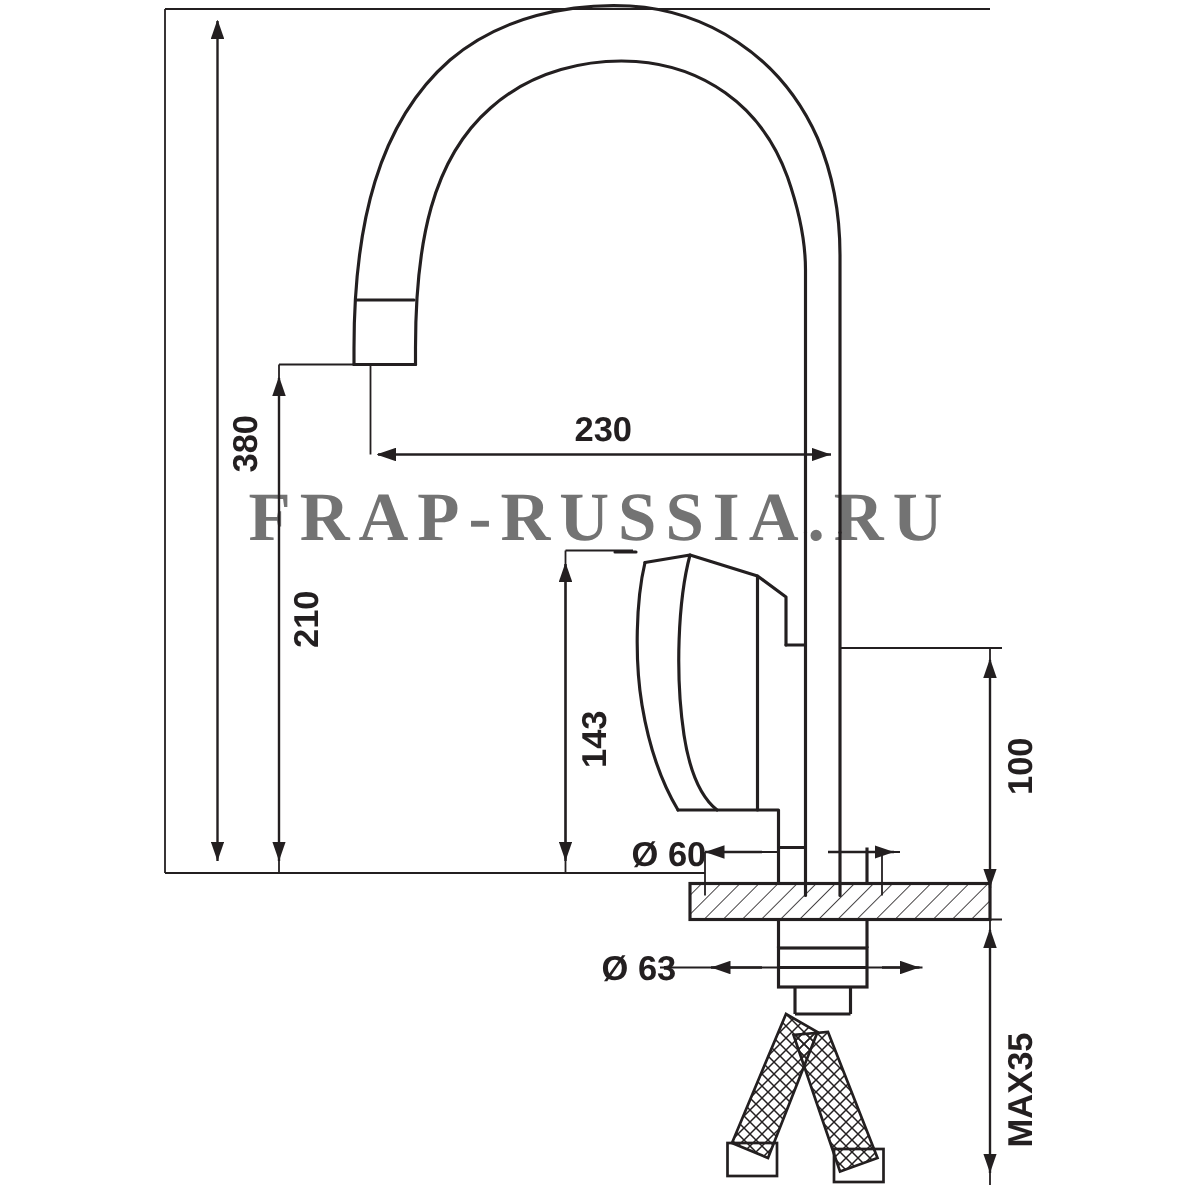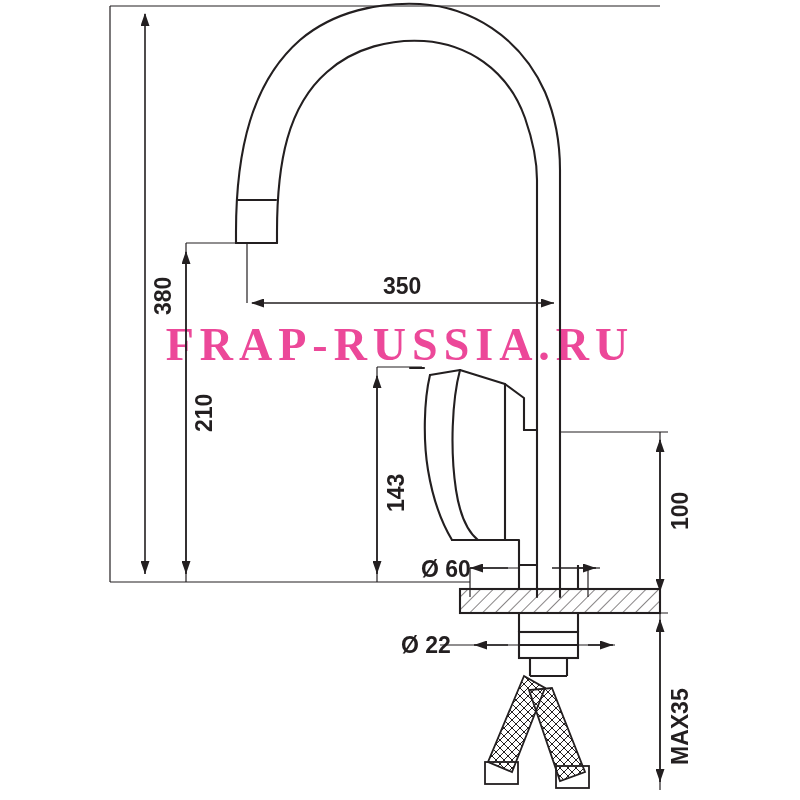--- a/index.html
+++ b/index.html
@@ -27,21 +27,21 @@
   .wm {
     position: absolute;
     left: 0;
     top: 318px;
     width: 800px;
     text-align: center;
     font-family: "Liberation Serif", serif;
     font-size: 46px;
     font-weight: bold;
     letter-spacing: 6px;
-    color: #ec4899;
+    color: #737373;
     user-select: none;
     pointer-events: none;
   }
   .dim-label {
     position: absolute;
     font-family: "Liberation Sans", sans-serif;
     font-size: 23px;
     font-weight: bold;
     color: #231f20;
     white-space: nowrap;
@@ -168,27 +168,27 @@
       <line x1="508" y1="568" x2="470" y2="568" marker-end="url(#arrR)"></line>
       <line x1="552" y1="568" x2="596" y2="568" marker-end="url(#arrR)"></line>
 
       <line x1="508" y1="645" x2="474" y2="645" marker-end="url(#arrR)"></line>
       <line x1="588" y1="645" x2="613" y2="645" marker-end="url(#arrR)"></line>
     </g>
   </svg>
 
   <div class="dim-label rot" style="left:150px; top:315px;">380</div>
 
-  <div class="dim-label" style="left:383px; top:273px;">350</div>
+  <div class="dim-label" style="left:383px; top:273px;">230</div>
 
   <div class="dim-label rot" style="left:191px; top:432px;">210</div>
 
   <div class="dim-label rot" style="left:383px; top:512px;">143</div>
 
   <div class="dim-label" style="left:421px; top:556px;">Ø 60</div>
 
-  <div class="dim-label" style="left:401px; top:632px;">Ø 22</div>
+  <div class="dim-label" style="left:401px; top:632px;">Ø 63</div>
 
   <div class="dim-label rot" style="left:667px; top:530px;">100</div>
 
   <div class="dim-label rot" style="left:667px; top:765px;">MAX35</div>
 
 </div>
 
 </body></html>

